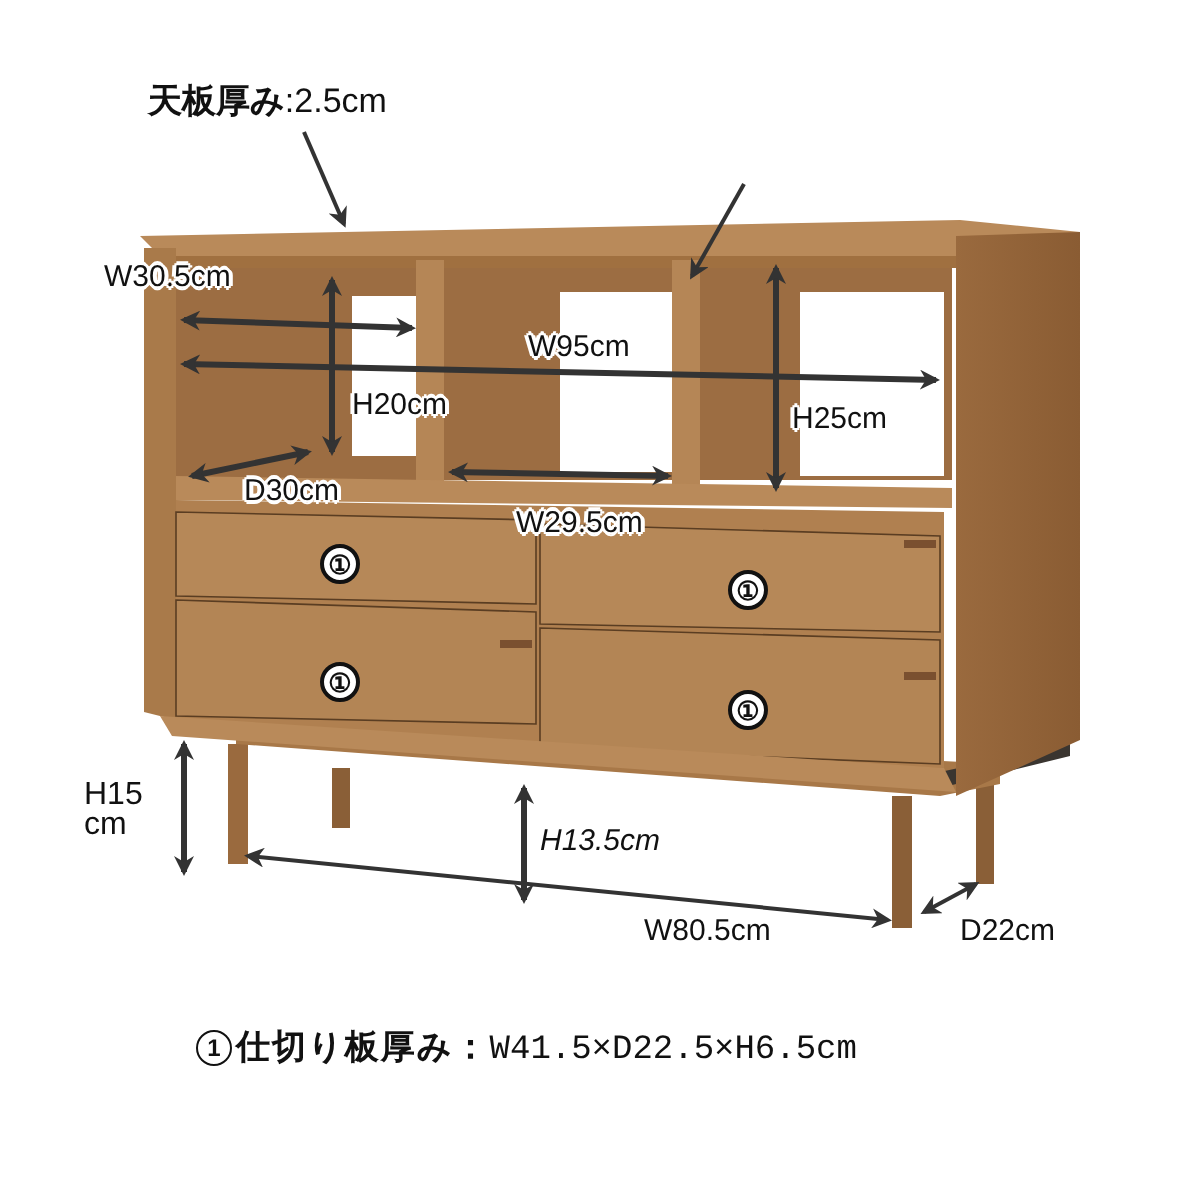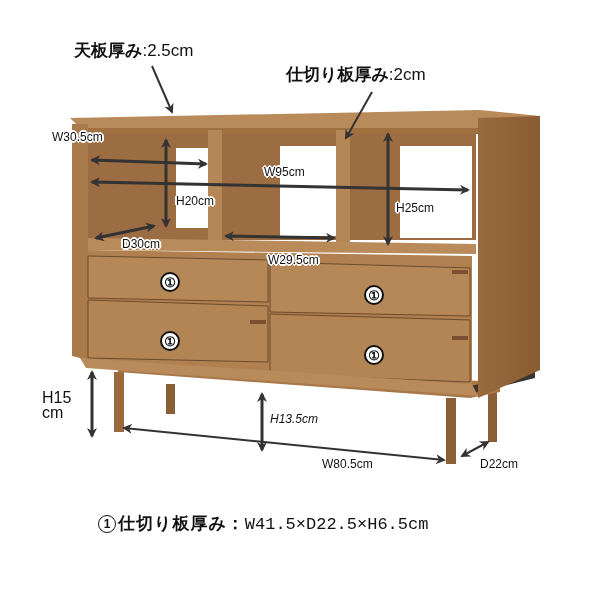--- a/index.html
+++ b/index.html
@@ -2,21 +2,21 @@
 <html><head>
 <meta charset="utf-8">
 <style>
   html, body { margin:0; padding:0; background:#ffffff; }
   body { width:600px; height:600px; position:relative; overflow:hidden;
          font-family:"DejaVu Sans","Liberation Sans",sans-serif; color:#111; }
   #stage { position:absolute; left:0; top:0; width:600px; height:444px; }
   svg.furn { position:absolute; left:0; top:0; }
   .lbl { position:absolute; white-space:nowrap; color:#111;
          font-family:"Liberation Sans","DejaVu Sans",sans-serif;
-         font-size:12px; line-height:1;
+         font-size:15px; line-height:1;
          text-shadow: -2px 0 #fff, 2px 0 #fff, 0 -2px #fff, 0 2px #fff,
                       -1px -1px #fff, 1px 1px #fff, -1px 1px #fff, 1px -1px #fff; }
   .lbl.jp { font-family:"DejaVu Sans",sans-serif; font-weight:bold; font-size:17px; }
   .lbl .val { font-weight:normal; font-family:"Liberation Sans",sans-serif; font-size:17px; }
   .lbl.small { font-size:16px; line-height:15px; }
   .badge { position:absolute; width:20px; height:20px; border-radius:50%;
            background:#fff; border:2px solid #111; box-sizing:border-box;
            font-family:"Liberation Sans",sans-serif; font-size:13px; font-weight:bold;
            display:flex; align-items:center; justify-content:center; color:#111; }
   .footer { position:absolute; left:98px; top:512px; font-size:17px; white-space:nowrap;
@@ -106,30 +106,27 @@
       <line x1="92" y1="372" x2="92" y2="436" marker-start="url(#ahs)" marker-end="url(#ah)"></line>
       <line x1="262" y1="394" x2="262" y2="450" marker-start="url(#ahs)" marker-end="url(#ah)"></line>
       <line x1="124" y1="428" x2="444" y2="460" marker-start="url(#ahs)" marker-end="url(#ah)" stroke-width="2"></line>
       <line x1="462" y1="456" x2="488" y2="442" marker-start="url(#ahs)" marker-end="url(#ah)" stroke-width="2"></line>
     </g>
   </svg>
 
   <div class="lbl jp" style="left:74px;top:42px;">
     <span>天板厚み</span><span class="val">:</span><span class="val">2.5cm</span>
   </div>
-  <div class="lbl jp" style="left:286px;top:66px;">
-    <span>仕切り板厚み</span><span class="val">:</span><span class="val">2cm</span>
-  </div>
 
   <div class="lbl" style="left:52px;top:131px;">W30.5cm</div>
   <div class="lbl" style="left:264px;top:166px;">W95cm</div>
   <div class="lbl" style="left:176px;top:195px;">H20cm</div>
   <div class="lbl" style="left:396px;top:202px;text-align:center;">H25cm</div>
   <div class="lbl" style="left:122px;top:238px;">D30cm</div>
-  <div class="lbl" style="left:244px;top:254px;padding-left:24px;">W29.5cm</div>
+  <div class="lbl" style="left:234px;top:254px;padding-left:24px;">W29.5cm</div>
 
   <div class="lbl small" style="left:42px;top:390px;">
     <div>H15</div>
     <div>cm</div>
   </div>
   <div class="lbl" style="left:270px;top:413px;font-style:italic;">H13.5cm</div>
   <div class="lbl" style="left:322px;top:458px;">W80.5cm</div>
   <div class="lbl" style="left:480px;top:458px;">D22cm</div>
 
   <div class="badge" style="left:160px;top:272px;">①</div>

